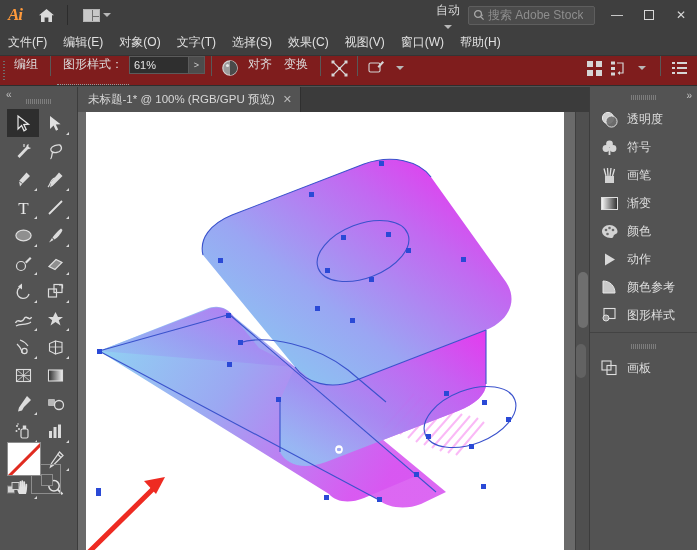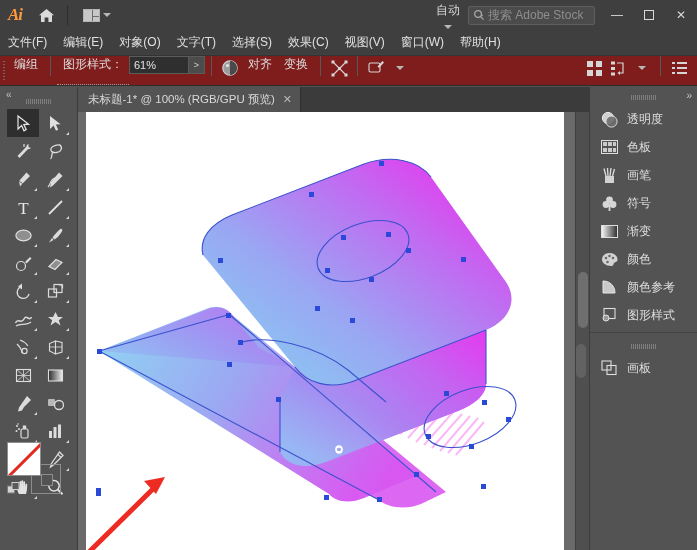--- a/index.html
+++ b/index.html
@@ -730,59 +730,43 @@
       <div class="dock-item">
         <span class="ico">
           <svg width="17" height="17" viewBox="0 0 17 17">
             <circle cx="7" cy="7" r="5.6" fill="#cfcfcf" stroke="#eaeaea" stroke-width="1"></circle>
             <circle cx="10.5" cy="10.5" r="5.6" fill="#6e6e6e" stroke="#eaeaea" stroke-width="1" opacity="0.9"></circle>
           </svg>
         </span>
         <span class="lbl">透明度</span>
       </div>
 
-      <div class="dock-item">
-        <span class="ico">
-          <svg width="17" height="14" viewBox="0 0 17 14">
-            <rect x="0.5" y="0.5" width="16" height="13" fill="none" stroke="#dedede"></rect>
-            <g fill="#cacaca">
-                <rect x="2" y="2" width="4" height="4"></rect>
-                <rect x="7" y="2" width="4" height="4"></rect>
-                <rect x="12" y="2" width="3" height="4"></rect>
-            <rect x="2" y="8" width="4" height="4"></rect>
-                <rect x="7" y="8" width="4" height="4"></rect>
-                <rect x="12" y="8" width="3" height="4"></rect>
-              </g>
-          </svg>
-        </span>
-        <span class="lbl">色板</span>
-      </div>
-
-      <div class="dock-item">
-        <span class="ico">
-          <svg width="17" height="17" viewBox="0 0 17 17">
-            <path d="M4 16 L4 9 L13 9 L13 16 Z" fill="#d2d2d2"></path>
-            <path d="M5 9 L3 1.5 M7 9 L6.5 1 M9 9 L10 1 M11.5 9 L13.5 2" stroke="#dedede" stroke-width="1.3" fill="none"></path>
-          </svg>
-        </span>
-        <span class="lbl">画笔</span>
-      </div>
 
       <div class="dock-item">
         <span class="ico">
           <svg width="17" height="17" viewBox="0 0 17 17">
             <g fill="#d6d6d6">
               <circle cx="8.5" cy="5" r="3.4"></circle>
                 <circle cx="5" cy="9.5" r="3.4"></circle>
                 <circle cx="12" cy="9.5" r="3.4"></circle>
               <rect x="7.6" y="9" width="1.8" height="7"></rect>
             </g>
           </svg>
         </span>
         <span class="lbl">符号</span>
+      </div>
+
+      <div class="dock-item">
+        <span class="ico">
+          <svg width="17" height="17" viewBox="0 0 17 17">
+            <path d="M4 16 L4 9 L13 9 L13 16 Z" fill="#d2d2d2"></path>
+            <path d="M5 9 L3 1.5 M7 9 L6.5 1 M9 9 L10 1 M11.5 9 L13.5 2" stroke="#dedede" stroke-width="1.3" fill="none"></path>
+          </svg>
+        </span>
+        <span class="lbl">画笔</span>
       </div>
 
       <div class="dock-item">
         <span class="ico">
           <svg width="17" height="13" viewBox="0 0 17 13">
             <defs>
                 <linearGradient id="gd2" x1="0" x2="1">
                   <stop offset="0" stop-color="#fafafa"></stop>
                   <stop offset="1" stop-color="#2c2c2c"></stop>
                 </linearGradient>
@@ -801,20 +785,28 @@
                 <circle cx="5" cy="6" r="1.3"></circle>
                 <circle cx="8.5" cy="4" r="1.3"></circle>
                 <circle cx="12" cy="6" r="1.3"></circle>
                 <circle cx="6.5" cy="10" r="1.3"></circle>
               </g>
           </svg>
         </span>
         <span class="lbl">颜色</span>
       </div>
 
+      <div class="dock-item">
+        <span class="ico">
+          <svg width="15" height="15" viewBox="0 0 15 15">
+              <path d="M3 1.5 L13 7.5 L3 13.5 Z" fill="#d8d8d8"></path>
+            </svg>
+        </span>
+        <span class="lbl">动作</span>
+      </div>
 
       <div class="dock-item">
         <span class="ico">
           <svg width="16" height="16" viewBox="0 0 16 16">
             <path d="M2 14 L2 2 C9 2 14 7 14 14 Z" fill="#c9c9c9" stroke="#e6e6e6" stroke-width="1"></path>
           </svg>
         </span>
         <span class="lbl">颜色参考</span>
       </div>
 

